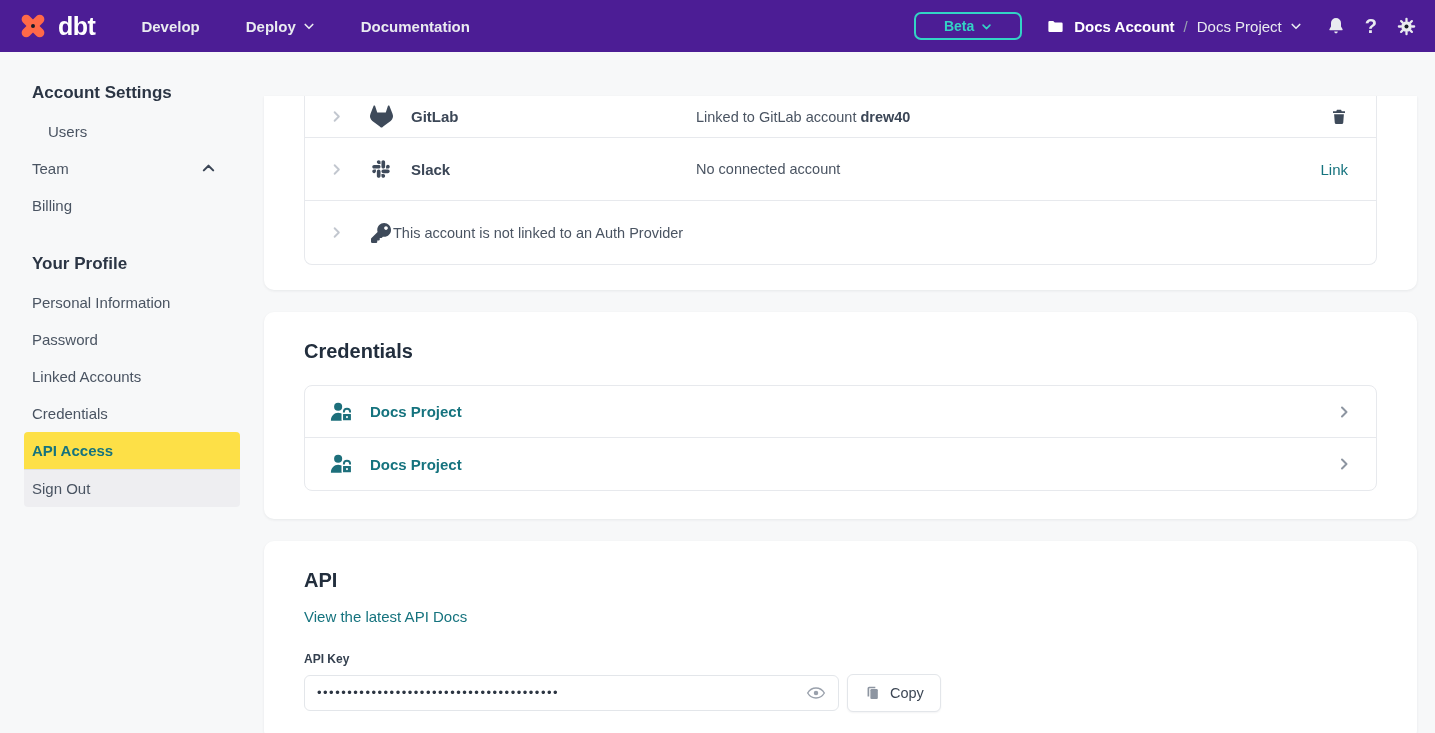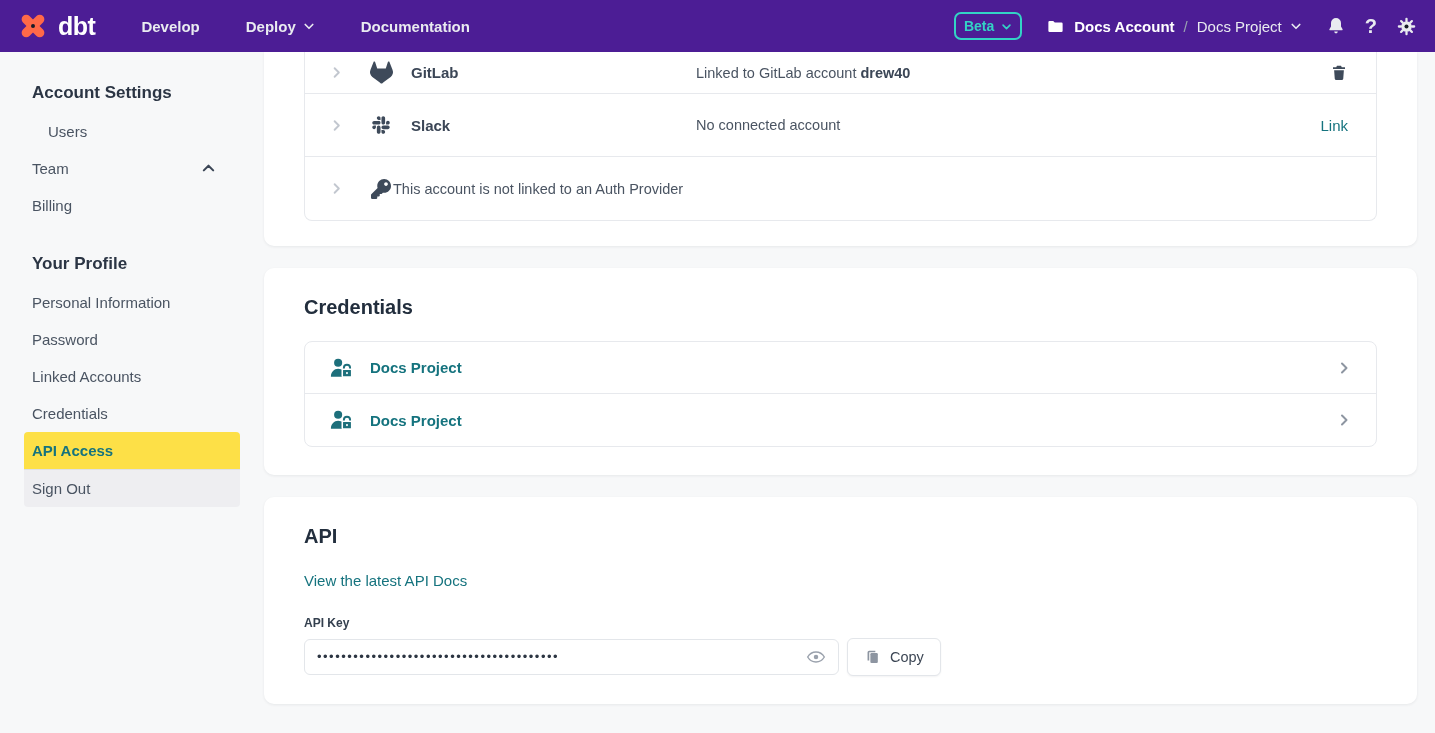--- a/index.html
+++ b/index.html
@@ -17,21 +17,21 @@
     padding:0 18px 0 16px; z-index:20;
   }
   .logo { display:flex; align-items:center; gap:8px; }
   .logo-text { color:#fff; font-size:25px; font-weight:700; letter-spacing:-0.5px; }
   .nav-menu { display:flex; align-items:center; gap:46px; margin-left:46px; }
   .nav-item { color:#e9ebf0; font-size:15px; font-weight:700; display:flex; align-items:center; gap:7px; cursor:pointer; }
   .nav-right { margin-left:auto; display:flex; align-items:center; gap:24px; }
   .beta-btn {
     display:flex; align-items:center; gap:7px;
     border:2px solid #33d3c5; color:#33d3c5;
-    border-radius:7px; padding:4px 8px; font-size:14px; font-weight:700; cursor:pointer;
+    border-radius:7px; padding:4px 28px; font-size:14px; font-weight:700; cursor:pointer;
   }
   .breadcrumb { display:flex; align-items:center; gap:9px; }
   .crumb-account { color:#fff; font-size:15px; font-weight:700; }
   .crumb-sep { color:#9aa3b2; font-size:15px; }
   .crumb-project { color:#e9ebf0; font-size:15px; font-weight:400; display:flex; align-items:center; gap:8px; }
   .nav-icons { display:flex; align-items:center; gap:19px; }
   .q-mark { color:#e9ebf0; font-size:20px; font-weight:700; cursor:pointer; }
   
   .sidebar { position:absolute; top:52px; left:0; width:264px; bottom:0; padding-top:31px; }
   .side-heading { font-size:17px; font-weight:700; color:#2b3544; margin:0 0 10px 32px; }
@@ -52,36 +52,36 @@
     padding:28px 40px;
   }
   .card + .card { margin-top:22px; }
   .card.cut-top { border-radius:0 0 10px 10px; padding:0 40px 25px; }
   .card-heading { font-size:20px; font-weight:700; color:#222e3d; }
   .inner-table { border:1px solid #e7e9ed; border-radius:8px; }
   .cut-top .inner-table { border-top:none; border-radius:0 0 8px 8px; }
   .acct-row {
     display:flex; align-items:center; height:63px; padding:0 28px 0 24px; position:relative;
   }
-  .acct-row.first { height:42px; }
+  .acct-row.first { height:42px;margin-top:44px; }
   .acct-row:not(:last-child) { border-bottom:1px solid #e7e9ed; }
   .row-expand { width:16px; display:flex; cursor:pointer; }
   .row-brand { width:24px; margin-left:24px; display:flex; justify-content:center; }
   .row-name { margin-left:18px; width:285px; font-size:15px; font-weight:700; color:#3b4656; }
   .row-status { flex:1; font-size:14.5px; color:#4a5462; }
   .row-status b { color:#3b4656; }
   .row-action { display:flex; align-items:center; cursor:pointer; }
   .link-text { color:#15737e; font-size:15px; cursor:pointer; }
   
   .cred-table { border:1px solid #e7e9ed; border-radius:8px; margin-top:22px; }
   .cred-row { display:flex; align-items:center; height:52px; padding:0 24px; cursor:pointer; }
   .cred-row:not(:last-child) { border-bottom:1px solid #e7e9ed; }
   .cred-label { margin-left:16px; font-size:15px; font-weight:700; color:#15737e; flex:1; }
   
-  .api-docs-link { display:inline-block; margin-top:24px; font-size:15px; color:#15737e; cursor:pointer; }
+  .api-docs-link { display:inline-block; margin-top:16px; font-size:15px; color:#15737e; cursor:pointer; }
   .api-key-label { margin-top:26px; font-size:12px; font-weight:700; color:#333f4e; }
   .api-key-row { display:flex; align-items:center; margin-top:8px; }
   .api-key-input {
     width:535px; height:36px; border:1px solid #e3e6ea; border-radius:6px; background:#fff;
     display:flex; align-items:center; padding:0 12px;
   }
   .masked { flex:1; font-size:13px; letter-spacing:1.5px; color:#2c3542; line-height:36px; overflow:hidden; white-space:nowrap; }
   .copy-btn {
     margin-left:8px; height:38px; padding:0 16px; background:#fff;
     border:1px solid #e3e6ea; border-radius:6px; box-shadow:0 1px 2px rgba(16,24,40,.05);

